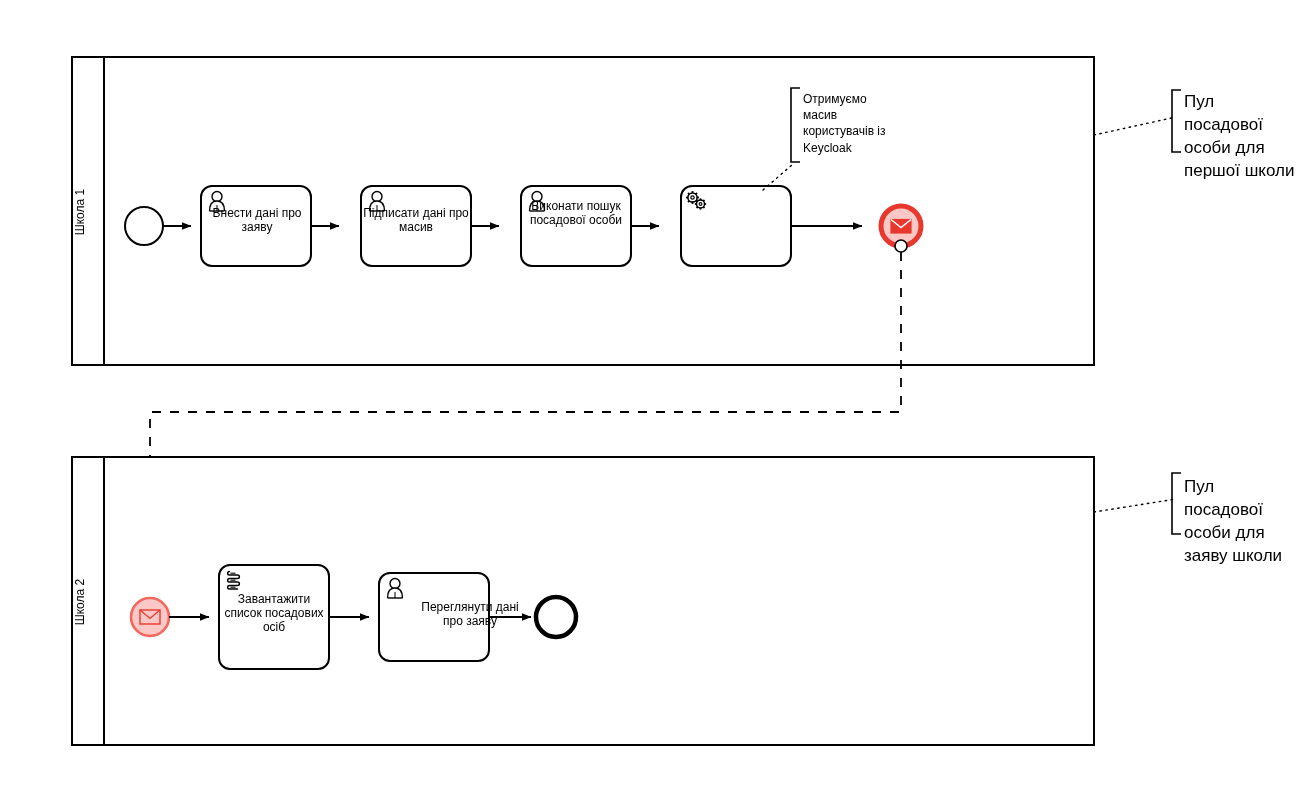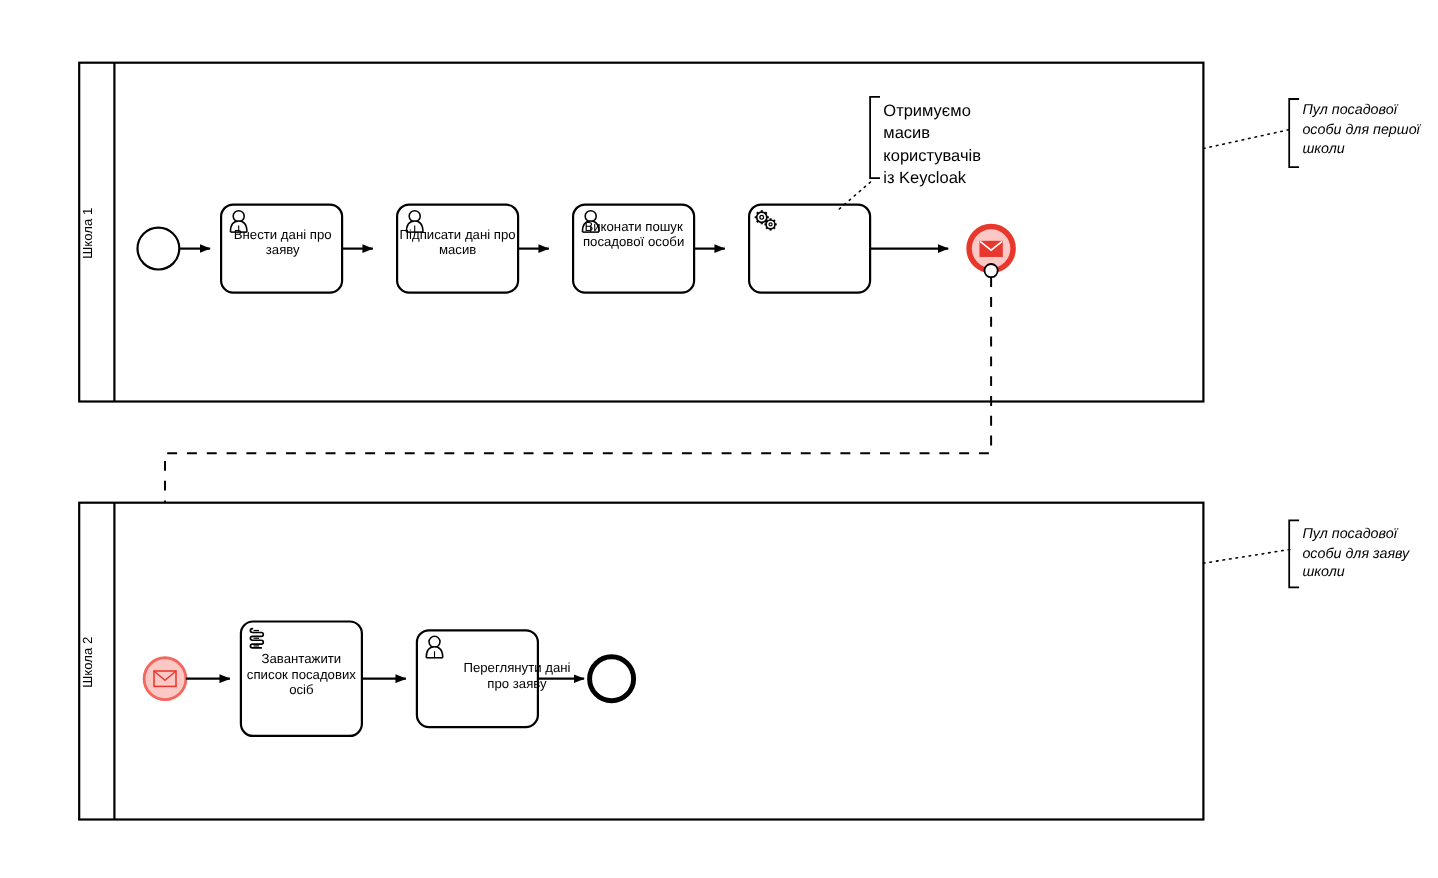--- a/index.html
+++ b/index.html
@@ -36,27 +36,26 @@
   .task-label {
     text-align: center;
     font-size: 12px;
   }
   .lane-label {
     font-size: 12px;
     text-align: center;
     transform-origin: center center;
   }
   .annot-label {
-    font-size: 15px;
+    font-size: 12px;
     line-height: 1.35;
   }
   .pool-annot-label {
-    font-size: 13px;
+    font-size: 17px;
     line-height: 1.35;
-    font-style: italic;
   }
 </style>
 </head>
 <body>
 
 <div id="canvas">
 
   <svg class="layer" viewBox="0 0 1307 798">
     <defs>
       <marker id="seqArrow" markerWidth="10" markerHeight="8" refX="9.5" refY="4" orient="auto" markerUnits="userSpaceOnUse">

